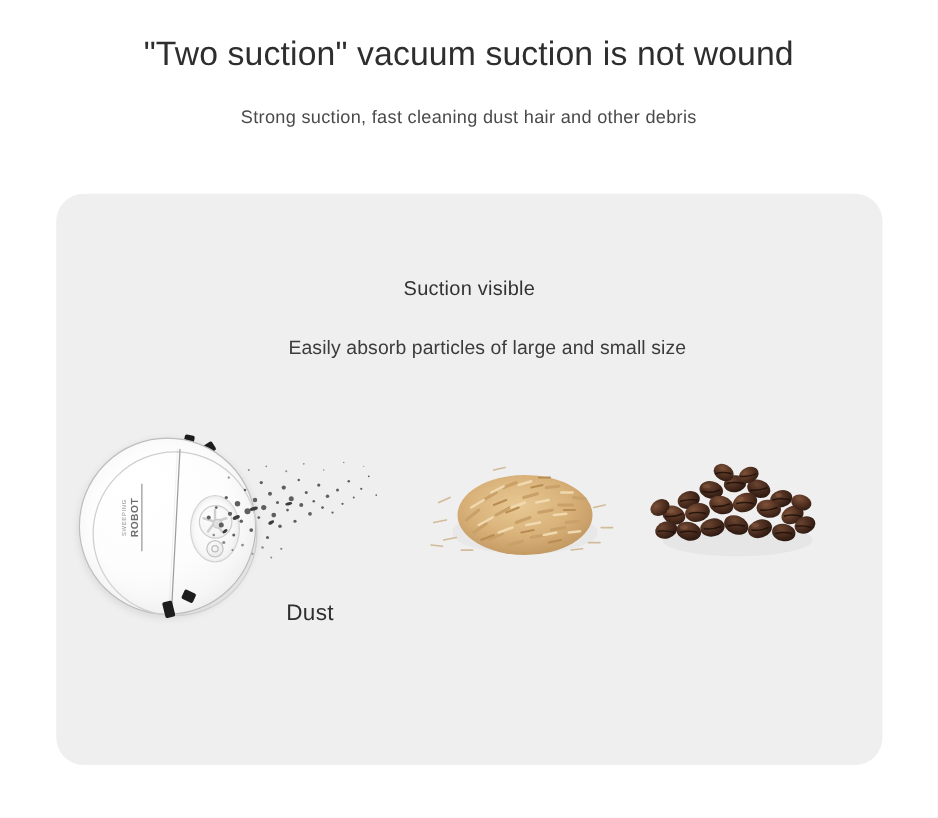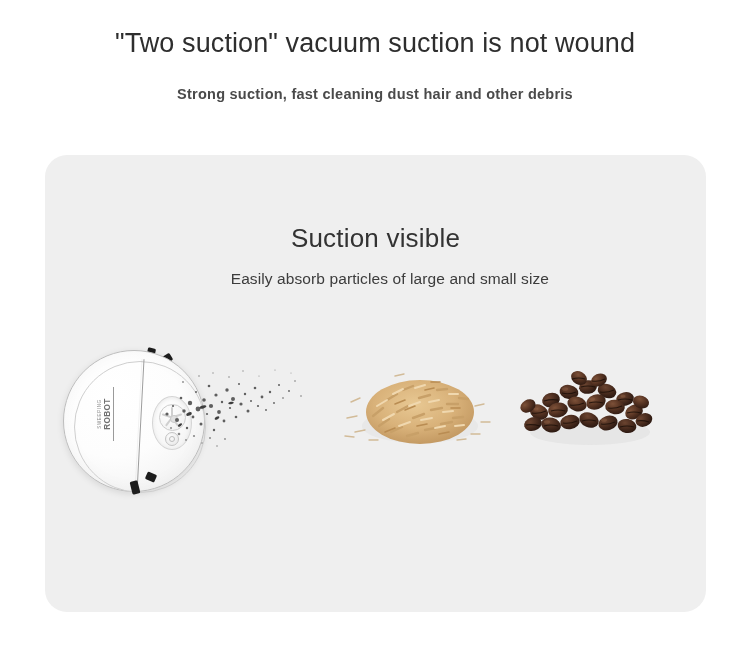--- a/index.html
+++ b/index.html
@@ -29,21 +29,21 @@
     letter-spacing: 0.1px;
     white-space: nowrap;
   }
   .subhead {
     position: absolute;
     left: 0;
     top: 86px;
     width: 750px;
     text-align: center;
     font-size: 14.5px;
-    font-weight: 700;
+    font-weight: 400;
     color: #4a4a4a;
     letter-spacing: 0.25px;
     white-space: nowrap;
   }
 
   
   .card {
     position: absolute;
     left: 45px;
     top: 155px;
@@ -52,21 +52,21 @@
     background: #efefef;
     border-radius: 22px;
   }
 
   .card-title {
     position: absolute;
     left: 0;
     top: 68px;
     width: 661px;
     text-align: center;
-    font-size: 26px;
+    font-size: 16px;
     font-weight: 400;
     color: #333333;
     letter-spacing: 0.2px;
   }
   .card-sub {
     position: absolute;
     left: 174px;
     top: 114px;
     width: 330px;
     text-align: right;
@@ -389,20 +389,21 @@
           </g>
           <g fill="#3d3d3d">
             <ellipse cx="36" cy="74" rx="3.0" ry="1.6" transform="rotate(-22 36 74)"></ellipse>
             <ellipse cx="50" cy="67" rx="3.4" ry="1.5" transform="rotate(-15 50 67)"></ellipse>
             <ellipse cx="64" cy="78" rx="2.6" ry="1.3" transform="rotate(-30 64 78)"></ellipse>
             <ellipse cx="78" cy="63" rx="2.8" ry="1.2" transform="rotate(-12 78 63)"></ellipse>
             <ellipse cx="27" cy="85" rx="2.4" ry="1.2" transform="rotate(-38 27 85)"></ellipse>
           </g>
         </svg>
       </div>
+      <div class="item-label">Dust</div>
     </div>
 
     <div class="item item-oats">
       <div class="item-visual">
         <svg class="oats-canvas" viewBox="0 0 190 135">
           <defs>
             <radialGradient id="oatGlow" cx="45%" cy="38%" r="62%">
               <stop offset="0%" stop-color="#e8c893"></stop>
               <stop offset="60%" stop-color="#d9b27a"></stop>
               <stop offset="100%" stop-color="#c49a63"></stop>

